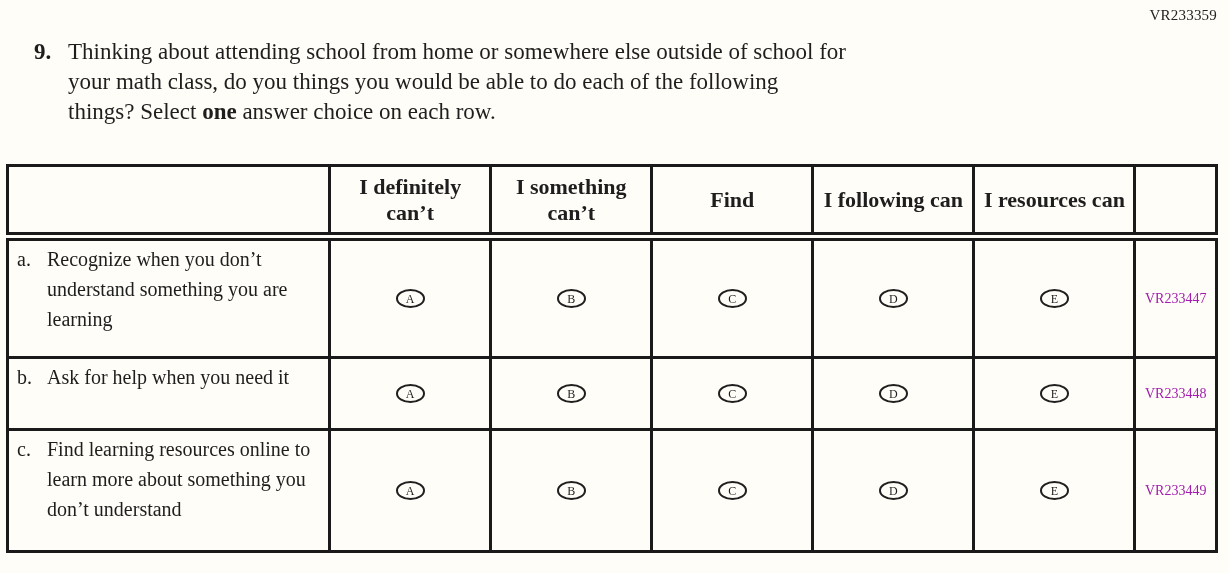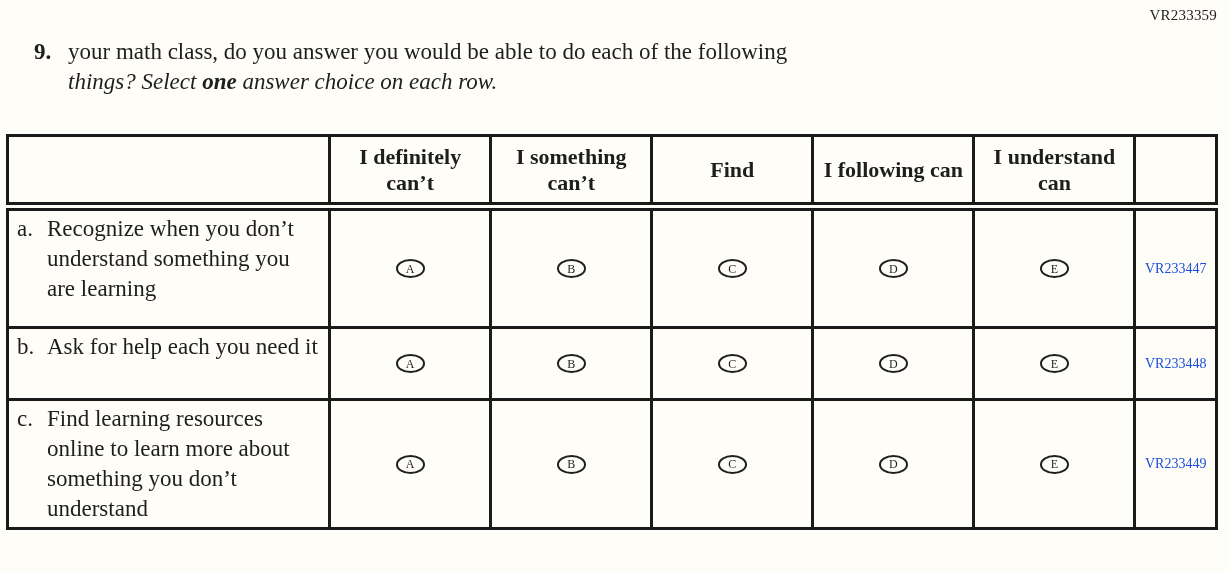--- a/index.html
+++ b/index.html
@@ -30,21 +30,21 @@
     width: 34px;
     flex: 0 0 34px;
     line-height: 30px;
   }
   .q-text {
     font-size: 23px;
     line-height: 30px;
     max-width: 1010px;
   }
   .q-line { display: block; }
-  .q-line-last { display: block; font-style: italic; }
+  .q-line-last { display: block; }
   .q-line-last .inline { display: inline; }
   .bold { font-weight: bold; }
 
   table.survey {
     margin: 37px 0 0 6px;
     border-collapse: collapse;
     table-layout: fixed;
     width: 1212px;
     border-radius: 28px;
   }
@@ -62,21 +62,21 @@
     vertical-align: middle;
     padding: 2px 6px;
   }
   col.c-label { width: 316px; }
   col.c-opt   { width: 158px; }
   col.c-code  { width: 80px;  }
 
   td.label-cell {
     vertical-align: top;
     padding: 3px 4px 3px 8px;
-    font-size: 23px;
+    font-size: 20px;
     line-height: 30px;
   }
   .item-letter {
     display: inline-block;
     width: 30px;
     vertical-align: top;
   }
   .item-text {
     display: inline-block;
     width: calc(100% - 34px);
@@ -97,39 +97,40 @@
     font-size: 12px;
     line-height: 1;
     color: #1f1f1f;
     cursor: pointer;
     background: transparent;
   }
   td.code-cell {
     text-align: center;
     vertical-align: middle;
     font-size: 14px;
-    color: #1d4ed8;
+    color: #a21caf;
     padding: 2px;
     margin-top: 24px;
   }
   tr.row-a td { height: 121px; }
   tr.row-b td { height: 72px; }
   tr.row-c td { height: 122px; }
 </style>
 </head>
 <body>
 
 <div class="page">
 
   <div class="page-code">VR233359</div>
 
   <div class="question">
     <div class="q-number">9.</div>
     <div class="q-text">
-      <span class="q-line">your math class, do you answer you would be able to do each of the following</span>
+      <span class="q-line">Thinking about attending school from home or somewhere else outside of school for</span>
+      <span class="q-line">your math class, do you things you would be able to do each of the following</span>
       <span class="q-line-last"><span class="inline">things? Select </span><span class="inline bold">one</span><span class="inline"> answer choice on each row.</span></span>
     </div>
   </div>
 
   <table class="survey">
     <colgroup>
       <col class="c-label">
         <col class="c-opt">
         <col class="c-opt">
         <col class="c-opt">
@@ -137,39 +138,39 @@
         <col class="c-opt">
         <col class="c-code">
     </colgroup>
     <thead>
       <tr>
         <th></th>
         <th>I definitely can’t</th>
         <th>I something can’t</th>
         <th>Find</th>
         <th>I following can</th>
-        <th>I understand can</th>
+        <th>I resources can</th>
         <th></th>
       </tr>
     </thead>
     <tbody>
       <tr class="row-a">
         <td class="label-cell">
           <span class="item-letter">a.</span><span class="item-text">Recognize when you don’t understand something you are learning</span>
         </td>
         <td class="opt-cell"><span class="bubble">A</span></td>
         <td class="opt-cell"><span class="bubble">B</span></td>
         <td class="opt-cell"><span class="bubble">C</span></td>
         <td class="opt-cell"><span class="bubble">D</span></td>
         <td class="opt-cell"><span class="bubble">E</span></td>
         <td class="code-cell">VR233447</td>
       </tr>
       <tr class="row-b">
         <td class="label-cell">
-          <span class="item-letter">b.</span><span class="item-text">Ask for help each you need it</span>
+          <span class="item-letter">b.</span><span class="item-text">Ask for help when you need it</span>
         </td>
         <td class="opt-cell"><span class="bubble">A</span></td>
         <td class="opt-cell"><span class="bubble">B</span></td>
         <td class="opt-cell"><span class="bubble">C</span></td>
         <td class="opt-cell"><span class="bubble">D</span></td>
         <td class="opt-cell"><span class="bubble">E</span></td>
         <td class="code-cell">VR233448</td>
       </tr>
       <tr class="row-c">
         <td class="label-cell">

